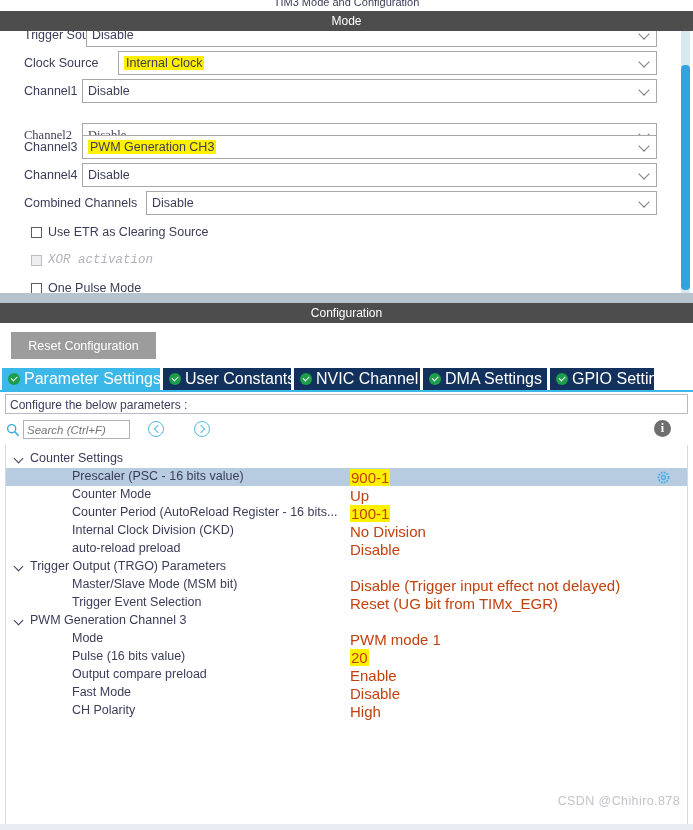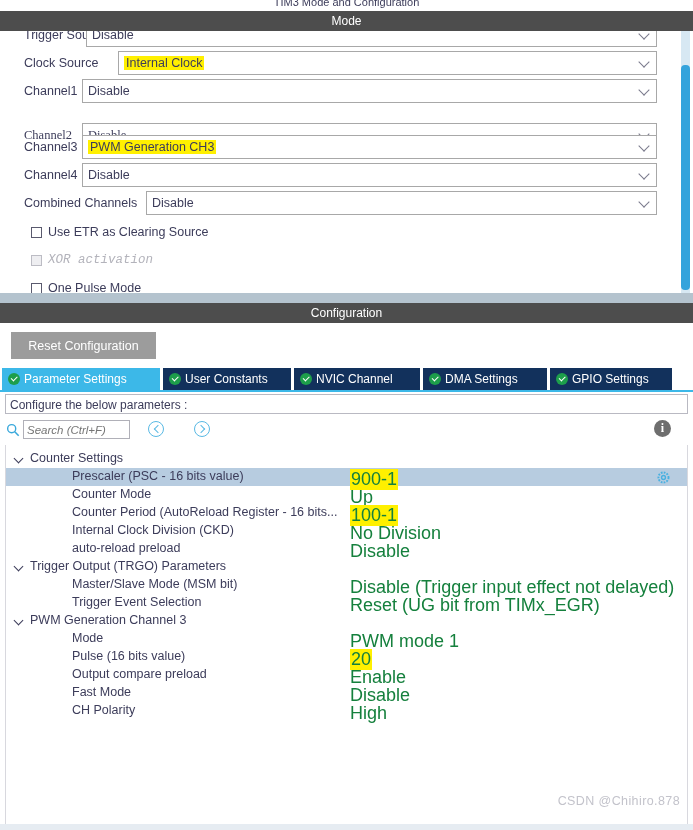--- a/index.html
+++ b/index.html
@@ -127,21 +127,21 @@
 
   
   #tab-strip {
     position: absolute; left: 0; top: 45px;
     width: 693px; height: 22px;
     background: #ffffff;
   }
   .tab {
     position: absolute; top: 0; height: 22px;
     background: #12315c;
-    color: #ffffff; font-size: 12px;
+    color: #ffffff; font-size: 16px;
     white-space: nowrap;
     padding-left: 22px; 
     line-height: 22px;
   }
   .tab.active { background: #3cb8e8; }
   .tab-check {
     position: absolute; left: 6px; top: 5px;
     width: 12px; height: 12px;
     border-radius: 50%;
     background: #1d9e4b;
@@ -242,21 +242,21 @@
   .param-row {
     position: absolute; left: 0; width: 681px; height: 18px;
   }
   .param-row.selected { background: #b7cce0; }
   .param-name {
     position: absolute; left: 66px; top: 1px;
     font-size: 12.5px; color: #3c3c5a; white-space: nowrap;
   }
   .param-val {
     position: absolute; left: 344px; top: 1px;
-    font-size: 18px; color: #15803d; white-space: nowrap;
+    font-size: 15px; color: #c2410c; white-space: nowrap;
   }
   .param-val.hl { background: #fff000; padding: 0 1px; }
   #gear-icon {
     position: absolute; left: 651px; top: 3px;
     width: 13px; height: 13px;
   }
 
   #watermark {
     position: absolute; right: 13px; bottom: 22px;
     font-size: 12.5px; color: #c3c3cb;
@@ -349,21 +349,21 @@
 
   <div id="config-area">
 
     <button id="reset-btn">Reset Configuration</button>
 
     <div id="tab-strip">
         <div class="tab active" style="left: 2px; width: 158px;"><span class="tab-check"></span><span>Parameter Settings</span></div>
         <div class="tab" style="left: 163px; width: 128px;"><span class="tab-check"></span><span>User Constants</span></div>
         <div class="tab" style="left: 294px; width: 126px;"><span class="tab-check"></span><span>NVIC Channel</span></div>
         <div class="tab" style="left: 423px; width: 124px;"><span class="tab-check"></span><span>DMA Settings</span></div>
-        <div class="tab" style="left: 550px; width: 122px;"><span class="tab-check"></span><span>GPIO Settings</span></div>
+        <div class="tab" style="left: 550px; width: 104px;"><span class="tab-check"></span><span>GPIO Settings</span></div>
       </div>
     <div id="tab-underline" style="left: 0px;"></div>
 
     <div id="configure-hint">
       <span>Configure the below parameters :</span>
     </div>
 
     <div id="search-row">
       <svg id="search-icon" viewBox="0 0 16 16">
         <circle cx="6.5" cy="6.5" r="4.6" fill="none" stroke="#39a8db" stroke-width="1.6"></circle>

